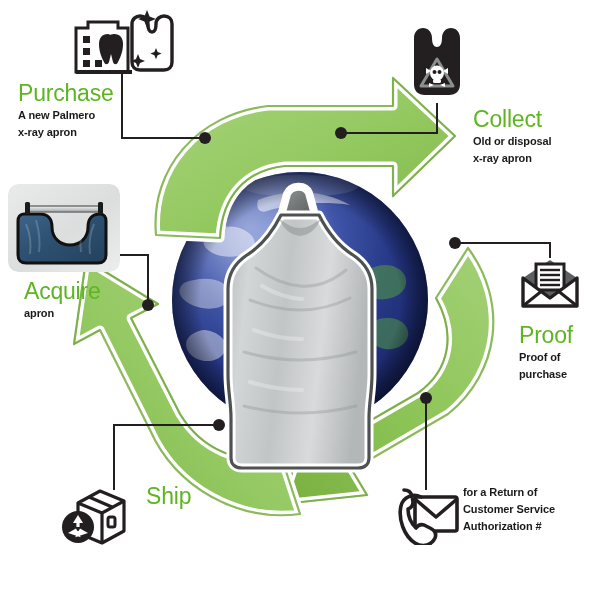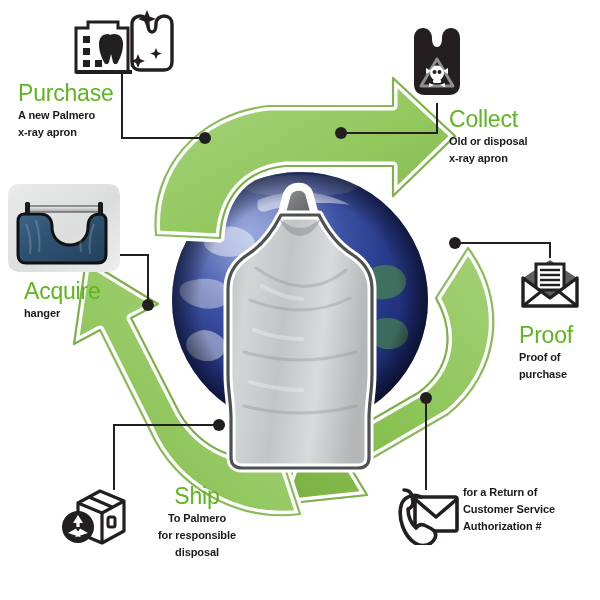--- a/index.html
+++ b/index.html
@@ -442,50 +442,45 @@
   </svg>
 
   <div class="callout" style="left:18px; top:80px;">
     <div class="step-title">Purchase</div>
     <div class="step-desc">
       <div>A new Palmero</div>
       <div>x-ray apron</div>
     </div>
   </div>
 
-  <div class="callout" style="left:449px; top:106px;">
+  <div class="callout" style="left:473px; top:106px;">
     <div class="step-title">Collect</div>
     <div class="step-desc">
       <div>Old or disposal</div>
       <div>x-ray apron</div>
     </div>
   </div>
 
   <div class="callout" style="left:24px; top:278px;">
     <div class="step-title">Acquire</div>
     <div class="step-desc">
-      <div>hanger</div>
+      <div>apron</div>
     </div>
   </div>
 
   <div class="callout" style="left:519px; top:322px;">
     <div class="step-title">Proof</div>
     <div class="step-desc">
       <div>Proof of</div>
       <div>purchase</div>
     </div>
   </div>
 
-  <div class="callout" style="left:158px; top:483px;text-align:center;">
+  <div class="callout" style="left:146px; top:483px;">
     <div class="step-title">Ship</div>
-    <div class="step-desc">
-      <div>To Palmero</div>
-      <div>for responsible</div>
-      <div>disposal</div>
-    </div>
   </div>
 
   <div class="callout" style="left:463px; top:483px;">
     <div class="step-desc">
       <div>for a Return of</div>
       <div>Customer Service</div>
       <div>Authorization #</div>
     </div>
   </div>
 

